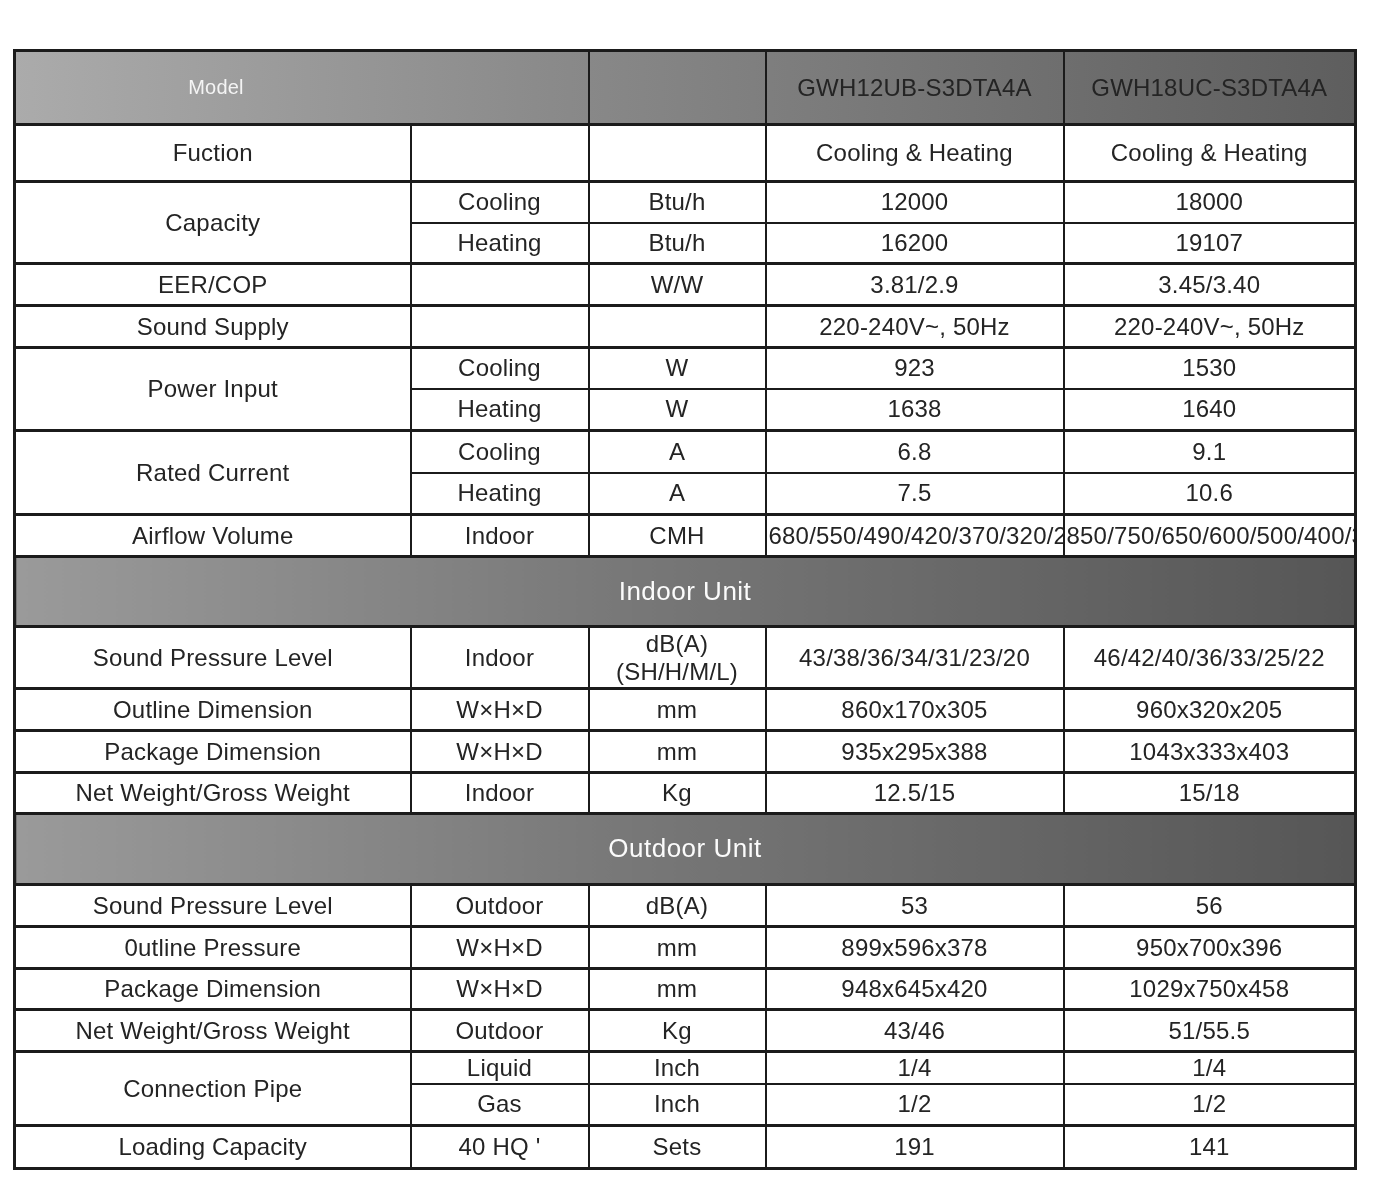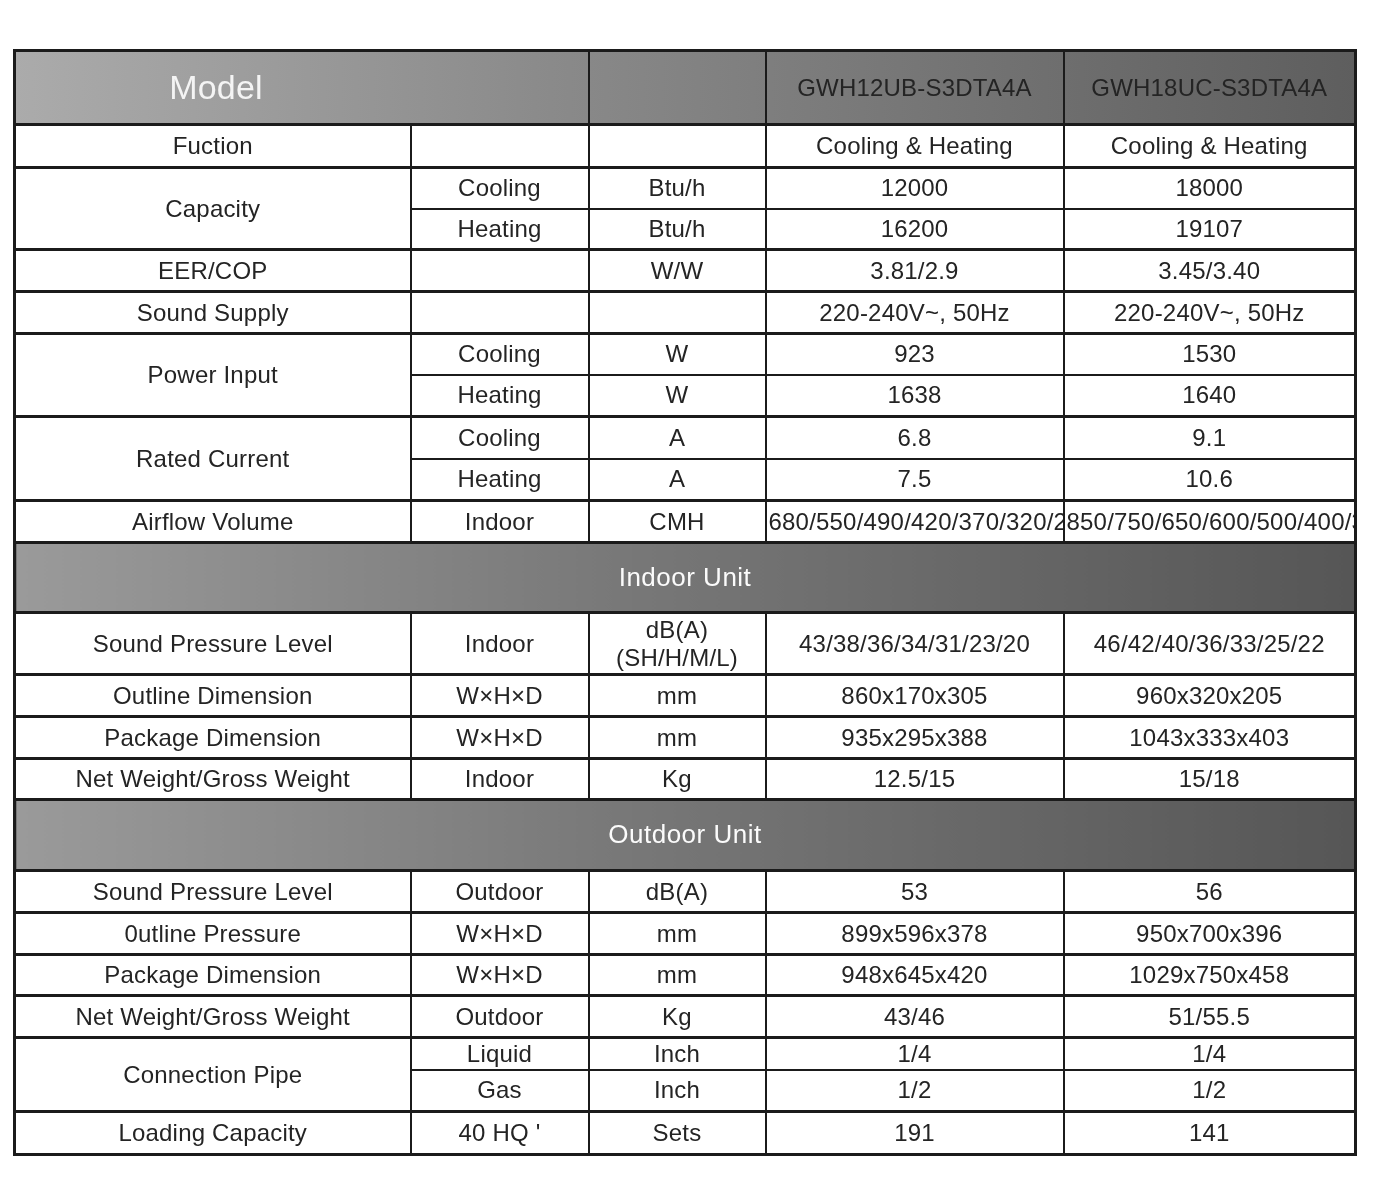--- a/index.html
+++ b/index.html
@@ -10,21 +10,21 @@
   table.spec{position:absolute;left:13px;top:49px;width:1342px;
              border-collapse:collapse;table-layout:fixed;
              border:3px solid #1b1b1b;}
   table.spec td{border:2px solid #1b1b1b;text-align:center;vertical-align:middle;
                 font-size:24px;color:#242424;padding:0 2px;overflow:hidden;
                 letter-spacing:0.2px;line-height:1.15;}
 
   
   tr.header-row{background:linear-gradient(90deg,#ababab 0%,#8a8a8a 40%,#5e5e5e 100%);}
   tr.header-row td{border-bottom-width:3px;}
-  .model-inner{width:396px;color:#f4f4f4;font-size:34px;}
+  .model-inner{width:396px;color:#f4f4f4;font-size:20px;}
   td.model-name{color:#f6f6f6;font-size:24px;letter-spacing:0.3px;}
 
   
   tr.band-row td{background:linear-gradient(90deg,#9a9a9a 0%,#787878 45%,#565656 100%);
                  color:#fbfbfb;font-size:26px;letter-spacing:0.5px;
                  border-top-width:3px;border-bottom-width:3px;}
 
   
   tr.thick td{border-top-width:3px;}
 
@@ -48,21 +48,21 @@
       <tr class="header-row" style="height:74px">
         <td colspan="2">
           <div class="model-inner">Model</div>
         </td>
         <td></td>
         <td class="model-name">GWH12UB-S3DTA4A</td>
         <td class="model-name">GWH18UC-S3DTA4A</td>
       </tr>
     </thead>
     <tbody>
-        <tr class="thick" style="height: 43px; margin-top: 10px;">
+        <tr class="thick" style="height: 57px; margin-top: 10px;">
           <td>Fuction</td>
           <td></td>
           <td></td>
           <td>Cooling &amp; Heating</td>
           <td>Cooling &amp; Heating</td>
         </tr>
         <tr class="thick" style="height: 41px;">
           <td rowspan="2">Capacity</td>
           <td>Cooling</td>
           <td>Btu/h</td>

